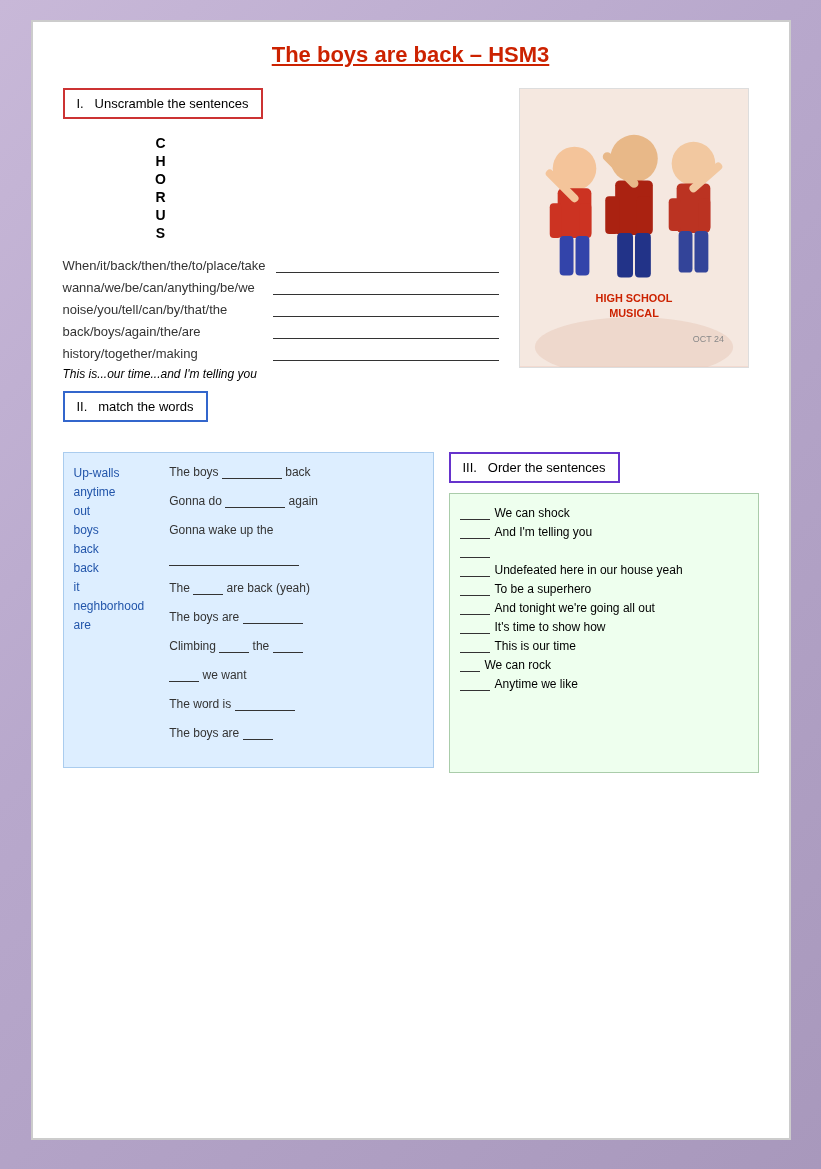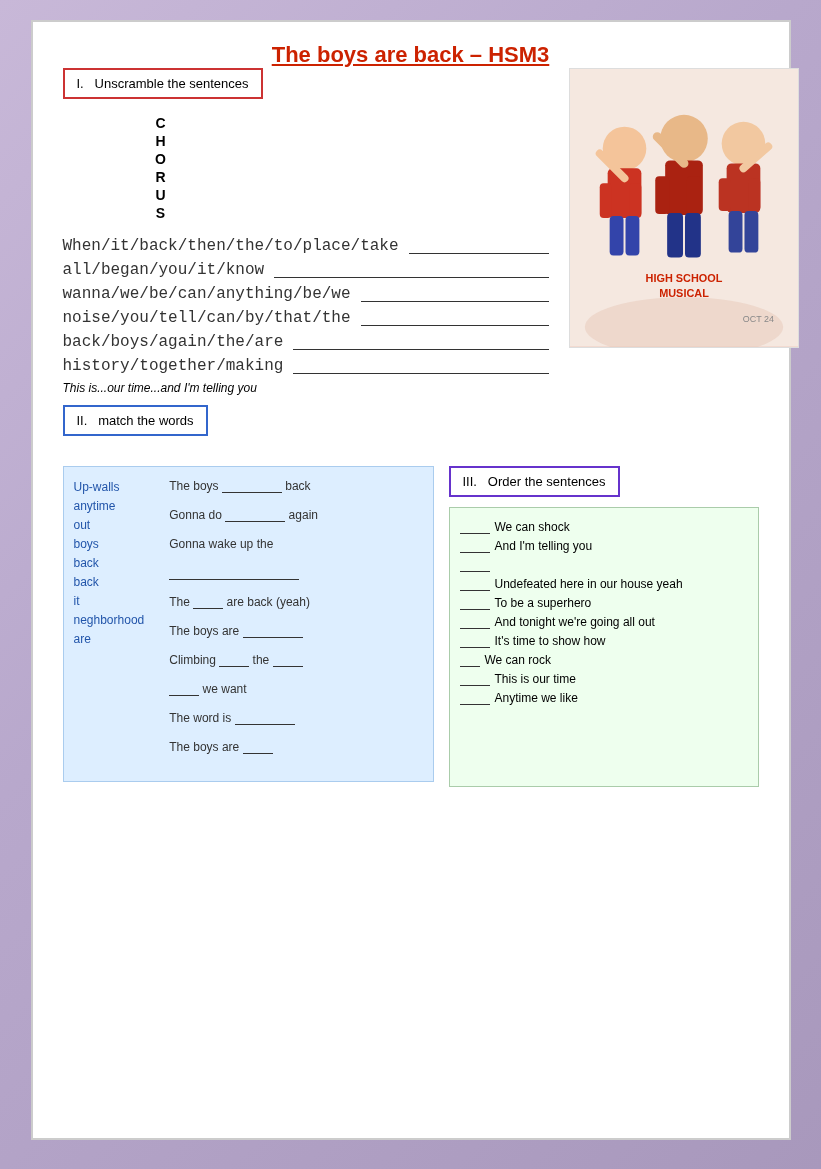--- a/index.html
+++ b/index.html
@@ -21,20 +21,21 @@
       padding: 20px 30px 30px 30px;
       border: 2px solid #ccc;
       position: relative;
     }
     .page-title {
       text-align: center;
       font-size: 22px;
       font-weight: bold;
       text-decoration: underline;
       color: #cc2200;
+      margin-bottom: 20px;
       font-family: Arial, sans-serif;
     }
     .top-section {
       display: flex;
       gap: 20px;
       margin-bottom: 15px;
     }
     .left-col {
       flex: 1;
     }
@@ -87,24 +88,23 @@
       font-weight: bold;
       font-size: 14px;
     }
     .scramble-row {
       display: flex;
       align-items: center;
       margin-bottom: 6px;
       gap: 10px;
     }
     .scramble-text {
-      font-size: 16px;
+      font-size: 13px;
       color: #333;
       min-width: 200px;
-      font-family: Liberation Mono, monospace;
     }
     .answer-line {
       flex: 1;
       border-bottom: 1px solid #333;
       min-width: 140px;
       height: 16px;
     }
     .this-is-text {
       font-size: 12px;
       font-style: italic;
@@ -224,24 +224,20 @@
         </div>
       </div>
 
       
       <div>
         <div class="scramble-row">
           <span class="scramble-text">When/it/back/then/the/to/place/take</span>
           <div class="answer-line"></div>
         </div>
         <div class="scramble-row">
-          <span class="scramble-text">all/began/you/it/know</span>
-          <div class="answer-line"></div>
-        </div>
-        <div class="scramble-row">
           <span class="scramble-text">wanna/we/be/can/anything/be/we</span>
           <div class="answer-line"></div>
         </div>
         <div class="scramble-row">
           <span class="scramble-text">noise/you/tell/can/by/that/the</span>
           <div class="answer-line"></div>
         </div>
         <div class="scramble-row">
           <span class="scramble-text">back/boys/again/the/are</span>
           <div class="answer-line"></div>
@@ -386,29 +382,29 @@
         </div>
         <div class="order-row">
           <span class="order-blank"></span>
           <span>And tonight we're going all out</span>
         </div>
         <div class="order-row">
           <span class="order-blank"></span>
           <span>It's time to show how</span>
         </div>
         <div class="order-row">
+          <span class="order-blank"></span>
+          <span>This is our time</span>
+        </div>
+        <div class="order-row">
           <span class="order-blank" style="min-width:20px;"></span>
           <span>We can rock</span>
         </div>
         <div class="order-row">
           <span class="order-blank"></span>
-          <span>This is our time</span>
-        </div>
-        <div class="order-row">
-          <span class="order-blank"></span>
           <span>Anytime we like</span>
         </div>
       </div>
     </div>
 
   </div>
 
 </div>
 
 </body></html>

